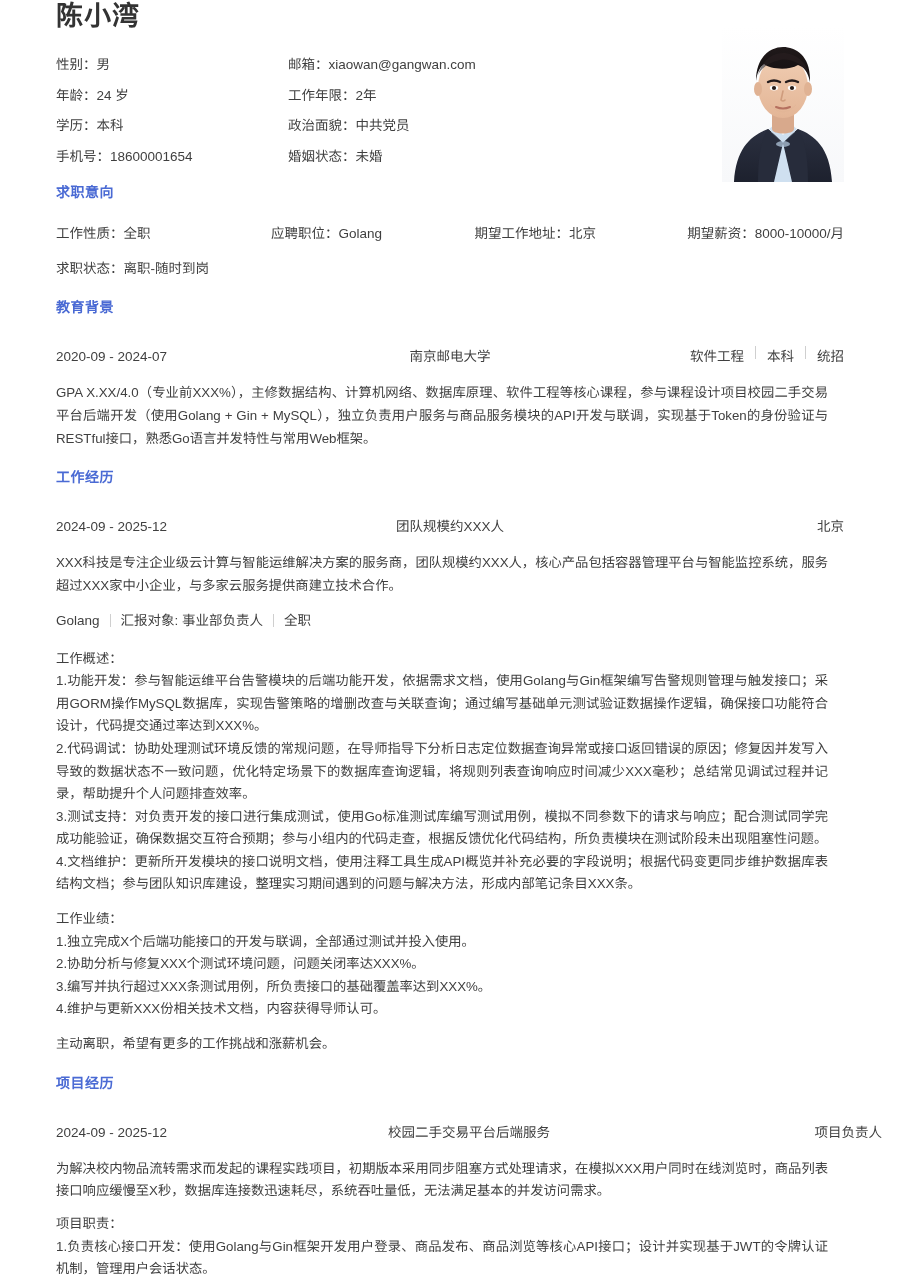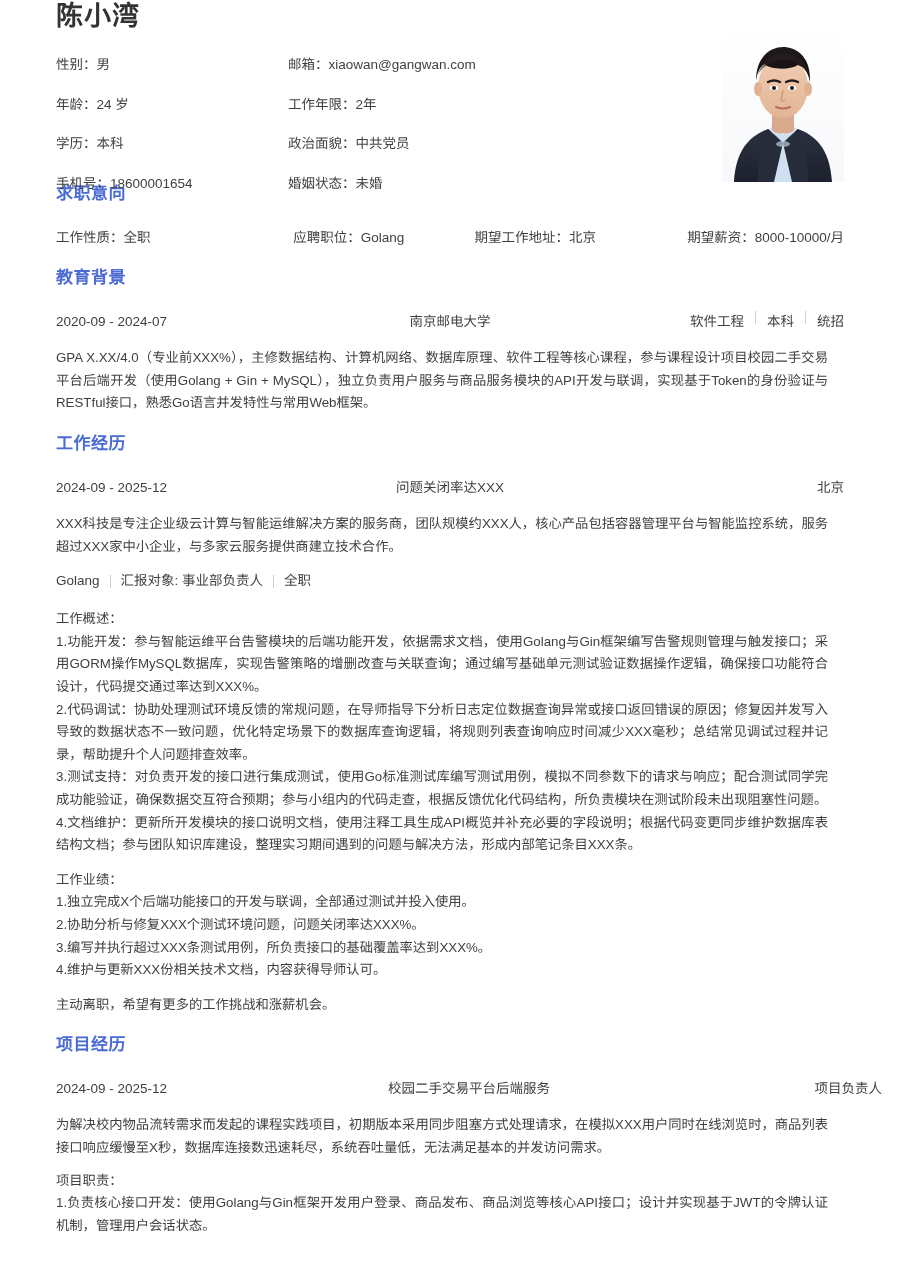--- a/index.html
+++ b/index.html
@@ -34,21 +34,21 @@
     font-size: 27px;
     font-weight: bold;
     color: #333333;
     letter-spacing: 1px;
     margin: 0 0 20px 0;
     line-height: 1.2;
   }
   .info-grid {
     display: grid;
     grid-template-columns: 232px auto;
-    row-gap: 13px;
+    row-gap: 4px;
     max-width: 560px;
   }
   .info-cell {
     font-size: 13.5px;
     line-height: 26.5px;
     color: #3f3f3f;
     white-space: nowrap;
   }
   .info-label { color: #3f3f3f; }
   .info-value { color: #3f3f3f; }
@@ -60,55 +60,55 @@
     width: 122px;
     height: 157px;
     overflow: hidden;
     background: #fdfdfd;
   }
   .photo-svg { display: block; width: 122px; height: 157px; }
 
   
   .section { margin-top: 18px; }
   .section-title {
-    font-size: 17px;
+    font-size: 14px;
     font-weight: bold;
     color: #4a6ad4;
     letter-spacing: 0.5px;
     margin: 0 0 22px 0;
     line-height: 1.3;
   }
 
   
   .intent-row {
     display: flex;
     margin-bottom: 13px;
     gap: 48px;
   }
   .intent-item {
     font-size: 13.5px;
     line-height: 22px;
     color: #3f3f3f;
     white-space: nowrap;
   }
   .intent-item.c1 { width: 215px; }
-  .intent-item.c2 { width: 200px; text-align: center; }
+  .intent-item.c2 { width: 200px; }
   .intent-item.c3 { width: 212px; }
   .intent-item.c4 { width: auto; }
 
   
   .entry-row {
     display: flex;
     align-items: baseline;
     font-size: 13.5px;
     color: #3f3f3f;
     line-height: 22px;
     margin-bottom: 14px;
   }
-  .entry-date { width: 332px; flex: none; white-space: nowrap; }
+  .entry-date { width: 332px; flex: none; white-space: nowrap; margin-top: 8px; }
   .entry-center { flex: 1; text-align: center; white-space: nowrap; }
   .entry-right { width: 332px; flex: none; text-align: right; white-space: nowrap; }
   .entry-right.tags { display: flex; justify-content: flex-end; }
   .tag-sep {
     display: inline-block;
     width: 1px;
     height: 13px;
     background: #cfcfcf;
     margin: 0 11px;
   }
@@ -246,20 +246,25 @@
         <span>应聘职位：</span><span>Golang</span>
       </div>
       <div class="intent-item c3">
         <span>期望工作地址：</span><span>北京</span>
       </div>
       <div class="intent-item c4">
         <span>期望薪资：</span><span>8000-10000/月</span>
       </div>
     </div>
 
+    <div class="intent-row">
+      <div class="intent-item c1">
+        <span>求职状态：</span><span>离职-随时到岗</span>
+      </div>
+    </div>
   </div>
 
   <div class="section">
     <h2 class="section-title">教育背景</h2>
 
     <div class="entry-row">
       <div class="entry-date">2020-09 - 2024-07</div>
       <div class="entry-center">南京邮电大学</div>
       <div class="entry-right tags">
         <span>软件工程</span>
@@ -271,21 +276,21 @@
     </div>
 
     <p class="body-text">GPA X.XX/4.0（专业前XXX%），主修数据结构、计算机网络、数据库原理、软件工程等核心课程，参与课程设计项目校园二手交易平台后端开发（使用Golang + Gin + MySQL），独立负责用户服务与商品服务模块的API开发与联调，实现基于Token的身份验证与RESTful接口，熟悉Go语言并发特性与常用Web框架。</p>
   </div>
 
   <div class="section">
     <h2 class="section-title">工作经历</h2>
 
     <div class="entry-row">
       <div class="entry-date">2024-09 - 2025-12</div>
-      <div class="entry-center">问题关闭率达XXX</div>
+      <div class="entry-center">团队规模约XXX人</div>
       <div class="entry-right">北京</div>
     </div>
 
     <p class="body-text">XXX科技是专注企业级云计算与智能运维解决方案的服务商，团队规模约XXX人，核心产品包括容器管理平台与智能监控系统，服务超过XXX家中小企业，与多家云服务提供商建立技术合作。</p>
 
     <div class="meta-line">
       <span>Golang</span>
       <span class="meta-sep"></span>
       <span>汇报对象: 事业部负责人</span>
       <span class="meta-sep"></span>

